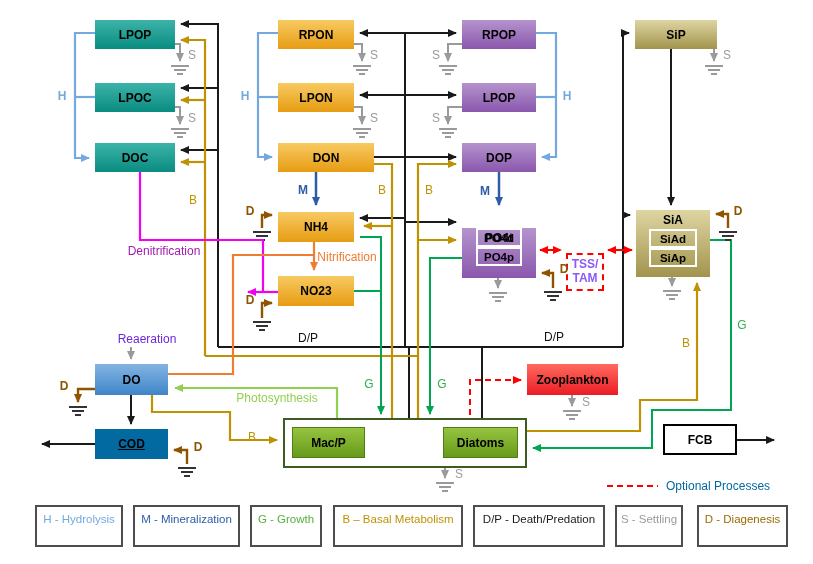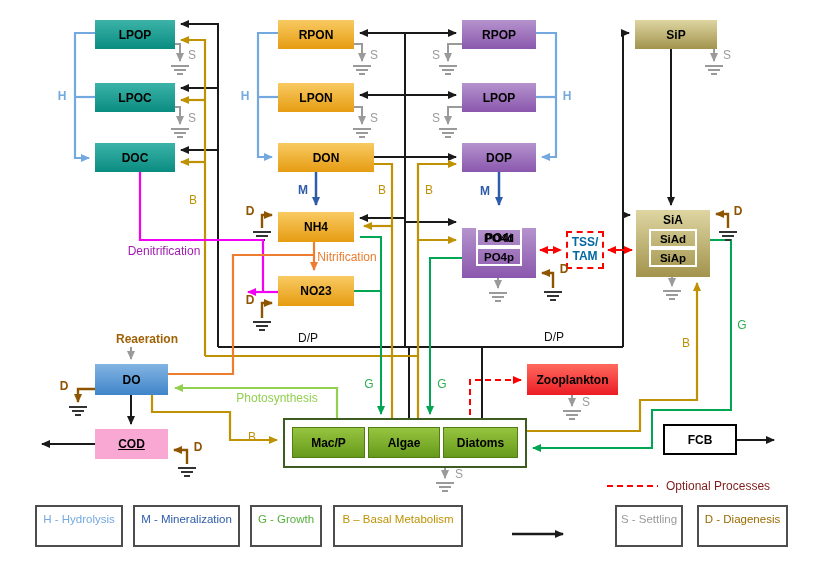--- a/index.html
+++ b/index.html
@@ -6,36 +6,36 @@
   #stage{position:relative;width:813px;height:564px;background:#fff;overflow:hidden;
          font-family:"Liberation Sans",sans-serif;}
   svg.wires{position:absolute;left:0;top:0;z-index:1;}
   .bx{position:absolute;z-index:2;display:flex;align-items:center;justify-content:center;
       font-weight:bold;font-size:12px;color:#000;box-sizing:border-box;}
   .teal{background:linear-gradient(180deg,#3cb3a8,#0a8c81);}
   .amber{background:linear-gradient(180deg,#f8ca62,#e69c12);}
   .purple{background:linear-gradient(180deg,#b593cd,#8a57ad);}
   .khaki{background:linear-gradient(180deg,#ded5a2,#a2944d);}
   .bluebx{background:linear-gradient(180deg,#83b4e2,#3f85c9);}
-  .graybx{background:#f9a8d4;text-decoration:underline;}
+  .graybx{background:#0369a1;text-decoration:underline;}
   .bio{background:linear-gradient(180deg,#96c440,#679a1b);border:1px solid #517d15;}
   .redbx{background:linear-gradient(180deg,#ff6a5e,#eb1c24);}
   .whitebx{background:#fff;border:2px solid #000;}
   .biowrap{background:#fff;border:2px solid #3d5c22;z-index:1;}
   .topalign{align-items:flex-start;padding-top:3px;}
   .sub{position:absolute;z-index:3;border:2px solid #fff;color:#000;font-weight:bold;
        font-size:11.5px;display:flex;align-items:center;justify-content:center;box-sizing:border-box;}
-  .tss{background:#fff;border:2px dashed #f00;color:#0369a1;font-weight:bold;font-size:12px;
-       line-height:1.15;text-align:center;flex-direction:column;}
+  .tss{background:#fff;border:2px dashed #f00;color:#8b5cf6;font-weight:bold;font-size:12px;
+       line-height:1.15;text-align:center;flex-direction:column;margin-top:22px;}
   .lbl{position:absolute;z-index:3;transform:translate(-50%,-50%);font-size:12px;white-space:nowrap;}
   .bold{font-weight:bold;}
   .lh{color:#74a9e0;} .lm{color:#2e5ca8;} .lgr{color:#2eb050;} .lb{color:#bf9204;}
   .ls{color:#9a9a9a;} .ld{color:#8f5400;} .ldp{color:#111;}
-  .den{color:#a21caf;} .nit{color:#ed7d31;} .rea{color:#a16207;font-weight:bold;padding-left:36px;} .pho{color:#92d050;}
-  .opt{color:#7f1d1d;}
+  .den{color:#a21caf;} .nit{color:#ed7d31;} .rea{color:#6d28d9;font-weight:normal;padding-left:36px;} .pho{color:#92d050;}
+  .opt{color:#0369a1;}
   .lgbox{position:absolute;z-index:2;border:2px solid #4d4d4d;background:#fff;box-sizing:border-box;
          text-align:center;font-size:11.5px;padding-top:6px;}
 </style>
 </head>
 <body>
 
 <div id="stage">
 
 <svg class="wires" width="813" height="564" viewBox="0 0 813 564">
   <defs>
@@ -242,21 +242,20 @@
 <div class="bx khaki" style="left:635px;top:20px;width:82px;height:29px">SiP</div>
 <div class="bx khaki topalign" style="left:636px;top:210px;width:74px;height:67px">SiA</div>
 <div class="sub" style="left:649px;top:229px;width:48px;height:19px">SiAd</div>
 <div class="sub" style="left:649px;top:248px;width:48px;height:19px">SiAp</div>
 
 <div class="bx bluebx" style="left:95px;top:364px;width:73px;height:31px">DO</div>
 <div class="bx graybx" style="left:95px;top:429px;width:73px;height:30px">COD</div>
 
 <div class="bx biowrap" style="left:283px;top:418px;width:244px;height:50px"></div>
 <div class="bx bio" style="left:292px;top:427px;width:73px;height:31px">Mac/P</div>
-<div class="bx bio" style="left:368px;top:427px;width:72px;height:31px">Algae</div>
 <div class="bx bio" style="left:443px;top:427px;width:75px;height:31px">Diatoms</div>
 
 <div class="bx redbx" style="left:527px;top:364px;width:91px;height:31px">Zooplankton</div>
 <div class="bx whitebx" style="left:663px;top:424px;width:74px;height:31px">FCB</div>
 
 <span class="lbl lh bold" style="left:62px;top:96px">H</span>
 <span class="lbl lh bold" style="left:245px;top:96px">H</span>
 <span class="lbl lh bold" style="left:567px;top:96px">H</span>
 <span class="lbl lm bold" style="left:303px;top:190px">M</span>
 <span class="lbl lm bold" style="left:485px;top:191px">M</span>
@@ -289,16 +288,17 @@
 <span class="lbl den" style="left:164px;top:251px">Denitrification</span>
 <span class="lbl nit" style="left:347px;top:257px">Nitrification</span>
 <span class="lbl rea" style="left:129px;top:339px">Reaeration</span>
 <span class="lbl pho" style="left:277px;top:398px">Photosynthesis</span>
 <span class="lbl opt" style="left:712px;top:486px;transform:translate(0,-50%);left:666px">Optional Processes</span>
 
 <div class="lgbox" style="left:35px;top:505px;width:88px;height:42px;color:#74a9e0"><span>H - Hydrolysis</span></div>
 <div class="lgbox" style="left:133px;top:505px;width:107px;height:42px;color:#2e5ca8"><span>M - Mineralization</span></div>
 <div class="lgbox" style="left:250px;top:505px;width:72px;height:42px;color:#55b03c"><span>G - Growth</span></div>
 <div class="lgbox" style="left:333px;top:505px;width:130px;height:42px;color:#bf9204"><span>B – Basal Metabolism</span></div>
+<div class="lgbox" style="left:473px;top:505px;width:132px;height:42px;color:#1a1a1a"><span>D/P - Death/Predation</span></div>
 <div class="lgbox" style="left:615px;top:505px;width:68px;height:42px;color:#9a9a9a"><span>S - Settling</span></div>
 <div class="lgbox" style="left:697px;top:505px;width:91px;height:42px;color:#9a6b00"><span>D - Diagenesis</span></div>
 
 </div>
 
 </body></html>

